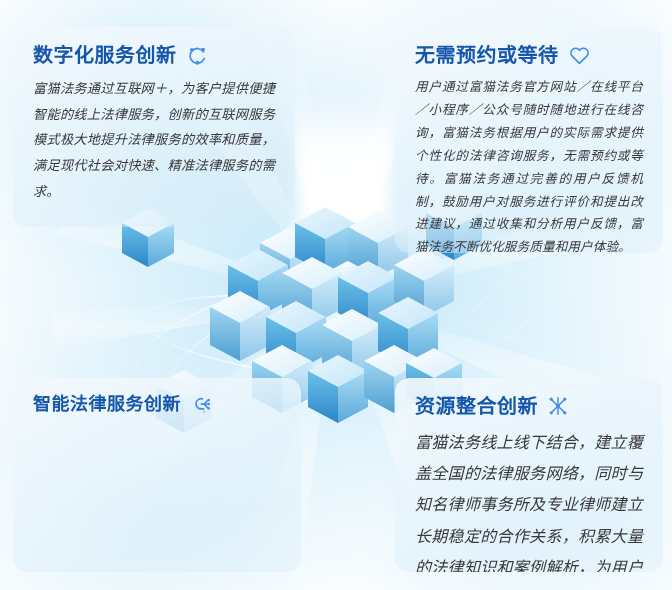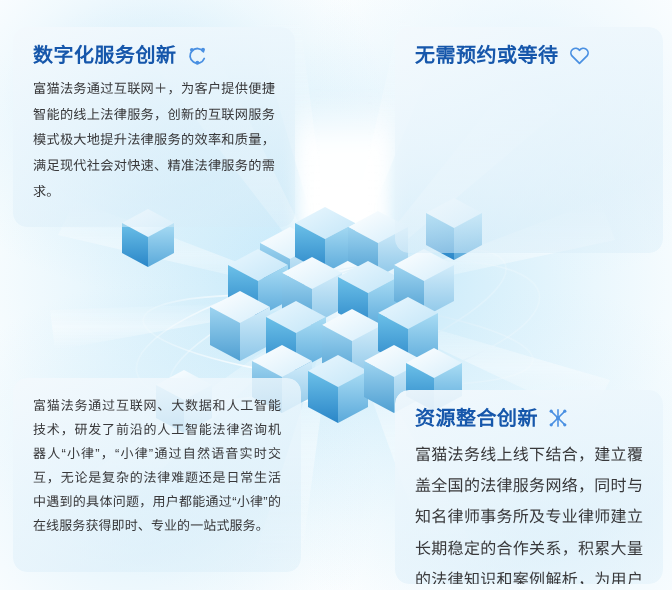--- a/index.html
+++ b/index.html
@@ -72,21 +72,21 @@
     position:absolute; inset:0;
     border-radius:14px;
     background:linear-gradient(160deg, rgba(243,249,253,.94) 0%, rgba(233,245,252,.80) 42%, rgba(219,238,249,.52) 75%, rgba(208,233,247,.30) 100%);
     z-index:0;
   }
   .card > * { position:relative; z-index:1; }
 
   #card-tl { left:13px;  top:27px;  width:282px; height:200px; }
   #card-tr { left:395px; top:27px;  width:268px; height:226px; }
   #card-bl { left:13px;  top:378px; width:288px; height:194px; }
-  #card-br { left:395px; top:390px; width:268px; height:194px; }
+  #card-br { left:395px; top:378px; width:268px; height:194px; }
 
   .card-head {
     display:flex;
     align-items:center;
     gap:9px;
     margin-bottom:9px;
   }
   .card-title {
     font-size:20px;
     font-weight:bold;
@@ -99,20 +99,21 @@
 
   .head-icon { flex:0 0 auto; display:block; }
 
   .card-body {
     font-size:13.2px;
     line-height:1.95;
     color:#38383a;
     text-align:justify;
     text-justify:inter-ideograph;
     letter-spacing:.1px;
+    font-style:italic;
   }
   #card-tr .card-body { font-size:12.6px; line-height:1.82; }
   #card-bl .card-body { font-size:13px;   line-height:1.85; }
   #card-br .card-body { font-size:16px;   line-height:1.95; }
 </style>
 </head>
 <body>
 
 <div id="stage">
 
@@ -300,24 +301,37 @@
     <div class="card-body">富猫法务通过互联网＋，为客户提供便捷智能的线上法律服务，创新的互联网服务模式极大地提升法律服务的效率和质量，满足现代社会对快速、精准法律服务的需求。</div>
   </div>
 
   <div class="card" id="card-tr">
     <div class="card-head">
       <div class="card-title">无需预约或等待</div>
       <svg class="head-icon" width="23" height="23" viewBox="0 0 24 24">
         <path d="M12 20.3 3.9 12.2A4.9 4.9 0 0 1 12 6.6a4.9 4.9 0 0 1 8.1 5.6Z" fill="none" stroke="#4a90e2" stroke-width="1.8" stroke-linejoin="round"></path>
       </svg>
     </div>
+    <div class="card-body">用户通过富猫法务官方网站／在线平台／小程序／公众号随时随地进行在线咨询，富猫法务根据用户的实际需求提供个性化的法律咨询服务，无需预约或等待。富猫法务通过完善的用户反馈机制，鼓励用户对服务进行评价和提出改进建议，通过收集和分析用户反馈，富猫法务不断优化服务质量和用户体验。</div>
   </div>
 
   <div class="card" id="card-bl">
-    <div class="card-body">富猫法务通过互联网、大数据和人工智能技术，研发了前沿的人工智能法律咨询机器人“小律”，“小律”通过自然语音实时交互，无论是复杂的法律难题还是日常生活中遇到的具体问题，用户都能通过“小律”的在线服务获得即时、专业的一站式服务。</div>
+    <div class="card-head">
+      <div class="card-title">智能法律服务创新</div>
+      <svg class="head-icon" width="24" height="22" viewBox="0 0 26 24">
+        <path d="M13.5 5.3a5.6 5.6 0 1 0-1.2 11h2.4" fill="none" stroke="#4a90e2" stroke-width="1.8" stroke-linecap="round"></path>
+        <path d="M12.2 11h6.4" stroke="#4a90e2" stroke-width="1.8" stroke-linecap="round"></path>
+        <path d="M15.4 11 18.8 7.4" stroke="#4a90e2" stroke-width="1.8" stroke-linecap="round"></path>
+        <path d="M15.4 11 18.8 14.6" stroke="#4a90e2" stroke-width="1.8" stroke-linecap="round"></path>
+        <circle cx="20.2" cy="6.6" r="1.5" fill="#4a90e2"></circle>
+        <circle cx="20.4" cy="11" r="1.5" fill="#4a90e2"></circle>
+        <circle cx="20.2" cy="15.6" r="1.5" fill="#4a90e2"></circle>
+        <circle cx="15.1" cy="19.4" r="1.4" fill="#9ed0ef"></circle>
+      </svg>
+    </div>
   </div>
 
   <div class="card" id="card-br">
     <div class="card-head">
       <div class="card-title">资源整合创新</div>
       <svg class="head-icon" width="22" height="22" viewBox="0 0 24 24">
         <g stroke="#4a90e2" stroke-width="1.7" stroke-linecap="round">
           <path d="M12 12 5 5"></path>
             <path d="M12 12 19 5"></path>
           <path d="M12 12 5 19"></path>

